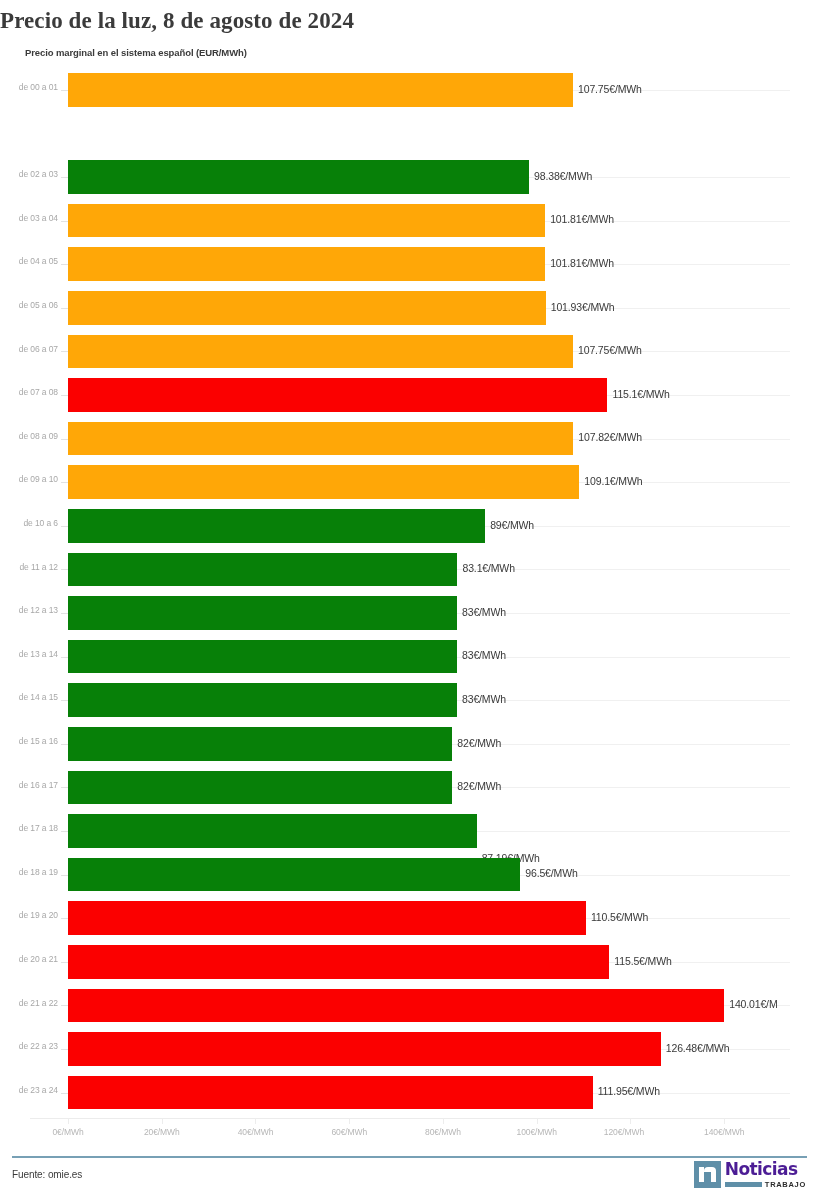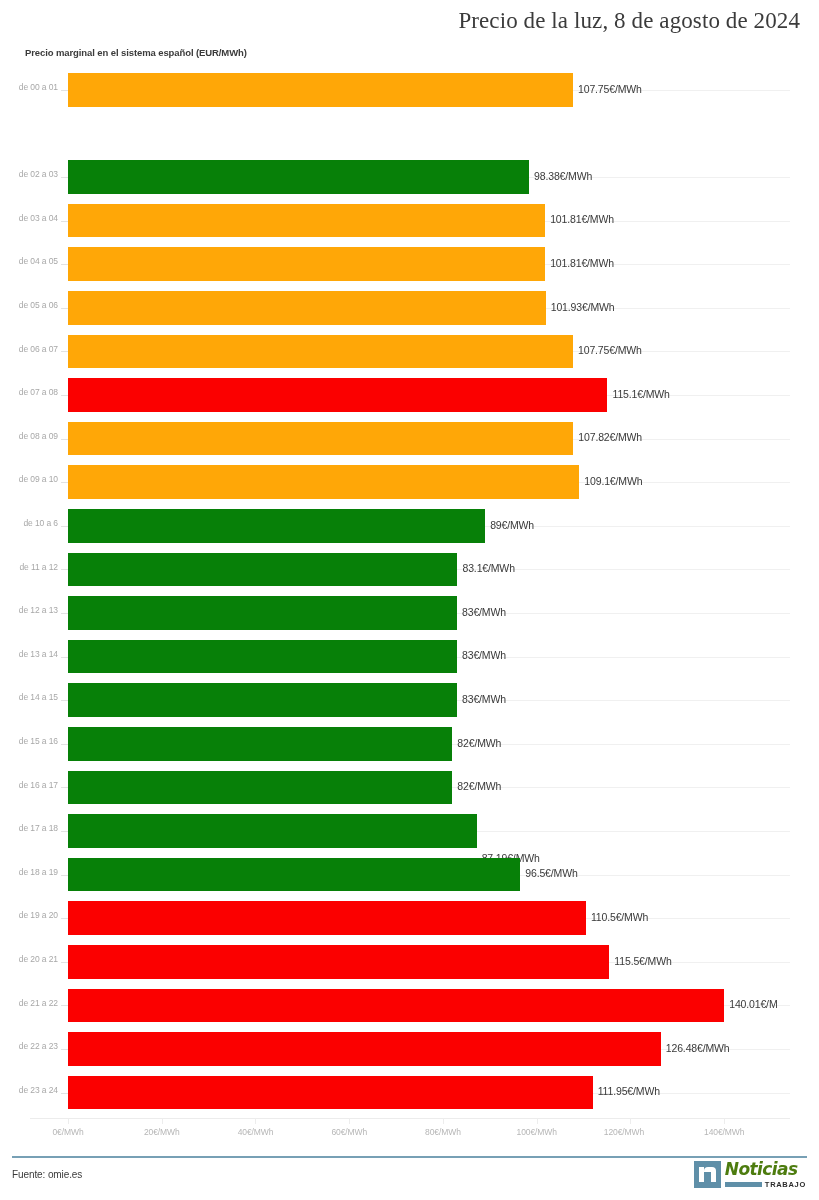--- a/index.html
+++ b/index.html
@@ -16,23 +16,23 @@
     height: 1200px;
     background: #ffffff;
   }
 
   
   .chart-title {
     position: absolute;
     top: 8px;
     left: 0;
     width: 800px;
-    text-align: right;
+    text-align: left;
     font-family: "Liberation Serif", serif;
-    font-weight: normal;
+    font-weight: bold;
     font-size: 23px;
     color: #3b3b3b;
     letter-spacing: 0.1px;
   }
   .chart-subtitle {
     position: absolute;
     top: 47px;
     left: 25px;
     font-family: "Liberation Sans", sans-serif;
     font-weight: bold;
@@ -184,23 +184,22 @@
     right: 5px; top: 10px;
     width: 5px; height: 11px;
     background: #ffffff;
   }
   .logo-text { display: flex; flex-direction: column; }
   .logo-word {
     font-family: "DejaVu Sans", sans-serif;
     font-weight: bold;
     font-size: 17px;
     line-height: 17px;
-    color: #4d7c0f;
+    color: #4c1d95;
     letter-spacing: -0.6px;
-    font-style: italic;
   }
   .logo-sub-row {
     display: flex;
     align-items: center;
     gap: 3px;
     margin-top: 2px;
   }
   .logo-sub-bar {
     width: 37px;
     height: 5px;

